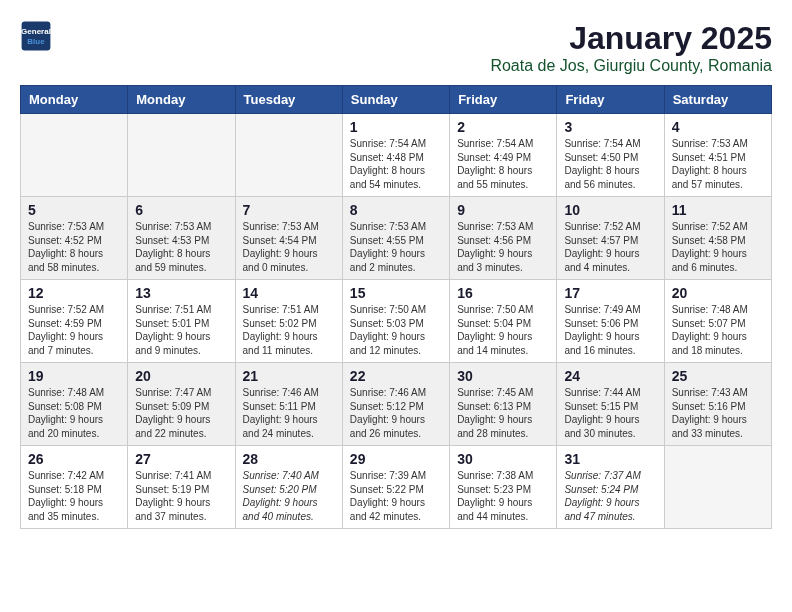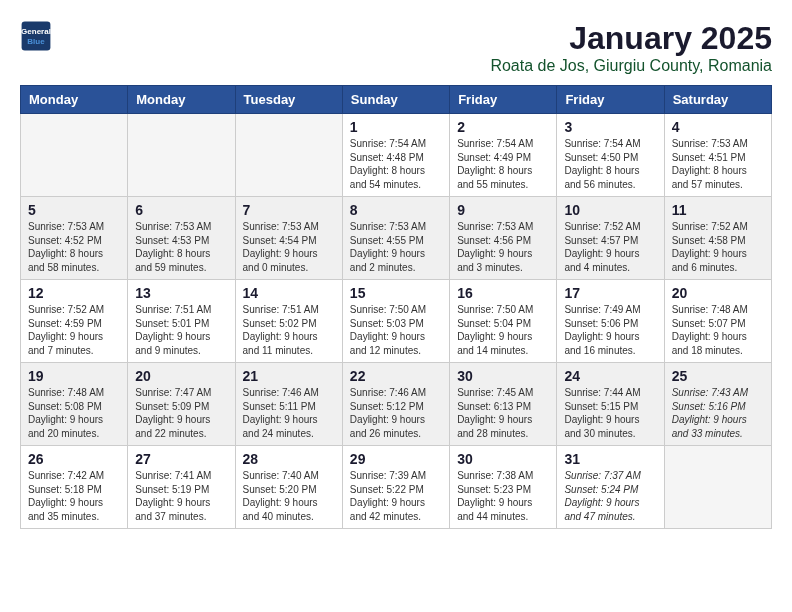--- a/index.html
+++ b/index.html
@@ -283,21 +283,21 @@
         </td>
         <td>
           <span class="day-number">24</span>
           <div class="day-info" style="white-space: pre-line;">Sunrise: 7:44 AM
 Sunset: 5:15 PM
 Daylight: 9 hours
 and 30 minutes.</div>
         </td>
         <td>
           <span class="day-number">25</span>
-          <div class="day-info" style="white-space: pre-line; font-style: italic;">Sunrise: 7:43 AM
+          <div class="day-info" style="white-space: pre-line;">Sunrise: 7:43 AM
 Sunset: 5:16 PM
 Daylight: 9 hours
 and 33 minutes.</div>
         </td>
       </tr>
       <tr>
         <td>
           <span class="day-number">26</span>
           <div class="day-info" style="white-space: pre-line;">Sunrise: 7:42 AM
 Sunset: 5:18 PM
@@ -306,21 +306,21 @@
         </td>
         <td>
           <span class="day-number">27</span>
           <div class="day-info" style="white-space: pre-line;">Sunrise: 7:41 AM
 Sunset: 5:19 PM
 Daylight: 9 hours
 and 37 minutes.</div>
         </td>
         <td>
           <span class="day-number">28</span>
-          <div class="day-info" style="white-space: pre-line;">Sunrise: 7:40 AM
+          <div class="day-info" style="white-space: pre-line; font-style: italic;">Sunrise: 7:40 AM
 Sunset: 5:20 PM
 Daylight: 9 hours
 and 40 minutes.</div>
         </td>
         <td>
           <span class="day-number">29</span>
           <div class="day-info" style="white-space: pre-line;">Sunrise: 7:39 AM
 Sunset: 5:22 PM
 Daylight: 9 hours
 and 42 minutes.</div>

